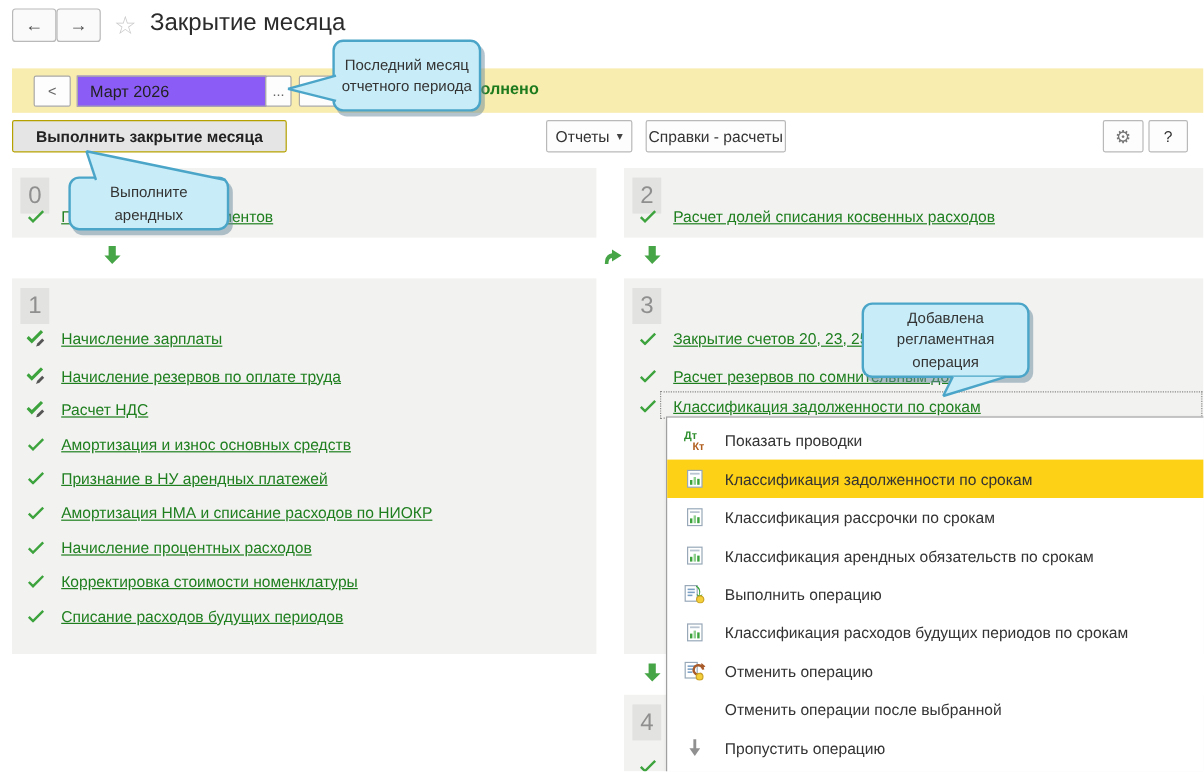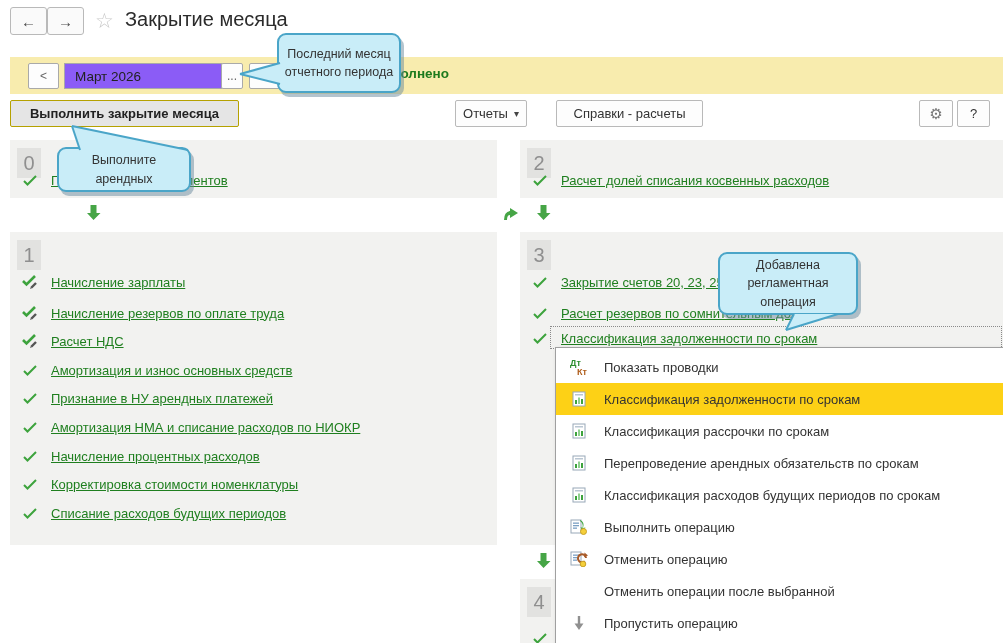--- a/index.html
+++ b/index.html
@@ -79,21 +79,21 @@
     <button class="pb-btn" style="left:211px;width:22px;">...</button>
     <button class="pb-btn" style="left:239px;width:31px;">&gt;</button>
     <span class="status-text">Выполнено</span>
   </div>
 
   <button class="tb-btn primary" style="left:10px;width:229px;">Выполнить закрытие месяца</button>
   <button class="tb-btn" style="left:455px;width:72px;">
     <span>Отчеты</span>
     <span class="caret">▾</span>
   </button>
-  <button class="tb-btn" style="left:538px;width:147px;margin-left:18px;">Справки - расчеты</button>
+  <button class="tb-btn" style="left:538px;width:117px;">Справки - расчеты</button>
   <button class="tb-btn" style="left:919px;width:34px;font-size:15px;color:#777;">
     <span>⚙</span>
   </button>
   <button class="tb-btn" style="left:957px;width:33px;">?</button>
 
   <div class="section" style="left:10px;top:140px;width:487px;height:58px;">
     <div class="badge">0</div>
     <div class="op-row" style="top:30px;">
       <span class="op-ic">
         <svg width="14" height="11" viewBox="0 0 14 11">
@@ -297,46 +297,46 @@
     <div class="menu-item">
       <span class="mi-ic">
         <svg width="14" height="16" viewBox="0 0 14 16">
             <rect x="1" y="1" width="12" height="14" fill="#fff" stroke="#98a8b8"></rect>
             <rect x="3" y="3" width="8" height="1.5" fill="#b9c6d2"></rect>
             <rect x="3" y="9" width="2" height="4" fill="#3da33d"></rect>
             <rect x="6" y="6.5" width="2" height="6.5" fill="#8fd08f"></rect>
             <rect x="9" y="8" width="2" height="5" fill="#3da33d"></rect>
           </svg>
       </span>
-      <span class="mi-label">Перепроведение арендных обязательств по срокам</span>
-    </div>
-    <div class="menu-item">
-      <span class="mi-ic">
-        <svg width="14" height="16" viewBox="0 0 14 16">
-            <rect x="1" y="1" width="12" height="14" fill="#fff" stroke="#98a8b8"></rect>
-            <rect x="3" y="3" width="8" height="1.5" fill="#b9c6d2"></rect>
-            <rect x="3" y="9" width="2" height="4" fill="#3da33d"></rect>
-            <rect x="6" y="6.5" width="2" height="6.5" fill="#8fd08f"></rect>
-            <rect x="9" y="8" width="2" height="5" fill="#3da33d"></rect>
-          </svg>
-      </span>
-      <span class="mi-label">Классификация расходов будущих периодов по срокам</span>
+      <span class="mi-label">Классификация арендных обязательств по срокам</span>
     </div>
     <div class="menu-item">
       <span class="mi-ic">
         <svg width="18" height="16" viewBox="0 0 18 16">
             <rect x="1" y="1" width="10" height="13" fill="#fff" stroke="#98a8b8"></rect>
             <rect x="3" y="3.5" width="6" height="1.3" fill="#7aa0c4"></rect>
             <rect x="3" y="6" width="6" height="1.3" fill="#7aa0c4"></rect>
             <rect x="3" y="8.5" width="4" height="1.3" fill="#7aa0c4"></rect>
             <path d="M10 1 Q15 3 13 9 L15.5 8.5 L12.5 12.5 L10.5 8 L12.5 9 Q13.5 4 10 2 Z" fill="#3aa33a"></path>
             <circle cx="13.5" cy="12.5" r="3" fill="#f5cf3a" stroke="#c9a227"></circle>
           </svg>
       </span>
       <span class="mi-label">Выполнить операцию</span>
+    </div>
+    <div class="menu-item">
+      <span class="mi-ic">
+        <svg width="14" height="16" viewBox="0 0 14 16">
+            <rect x="1" y="1" width="12" height="14" fill="#fff" stroke="#98a8b8"></rect>
+            <rect x="3" y="3" width="8" height="1.5" fill="#b9c6d2"></rect>
+            <rect x="3" y="9" width="2" height="4" fill="#3da33d"></rect>
+            <rect x="6" y="6.5" width="2" height="6.5" fill="#8fd08f"></rect>
+            <rect x="9" y="8" width="2" height="5" fill="#3da33d"></rect>
+          </svg>
+      </span>
+      <span class="mi-label">Классификация расходов будущих периодов по срокам</span>
     </div>
     <div class="menu-item">
       <span class="mi-ic">
         <svg width="18" height="16" viewBox="0 0 18 16">
             <rect x="1" y="1" width="10" height="13" fill="#fff" stroke="#98a8b8"></rect>
             <rect x="3" y="3.5" width="6" height="1.3" fill="#7aa0c4"></rect>
             <rect x="3" y="6" width="6" height="1.3" fill="#7aa0c4"></rect>
             <rect x="3" y="8.5" width="4" height="1.3" fill="#7aa0c4"></rect>
             <path d="M16 7 a4 4 0 1 0 -1.2 3.2" fill="none" stroke="#a85a28" stroke-width="2"></path>
             <path d="M14.5 1.5 L18 4.5 L14 6 Z" fill="#a85a28"></path>

